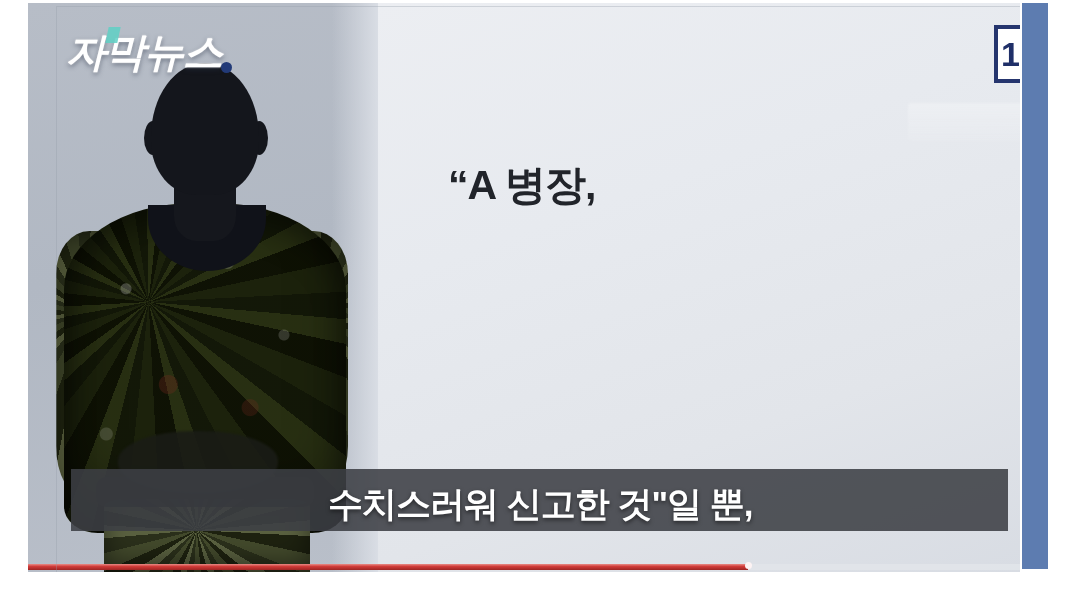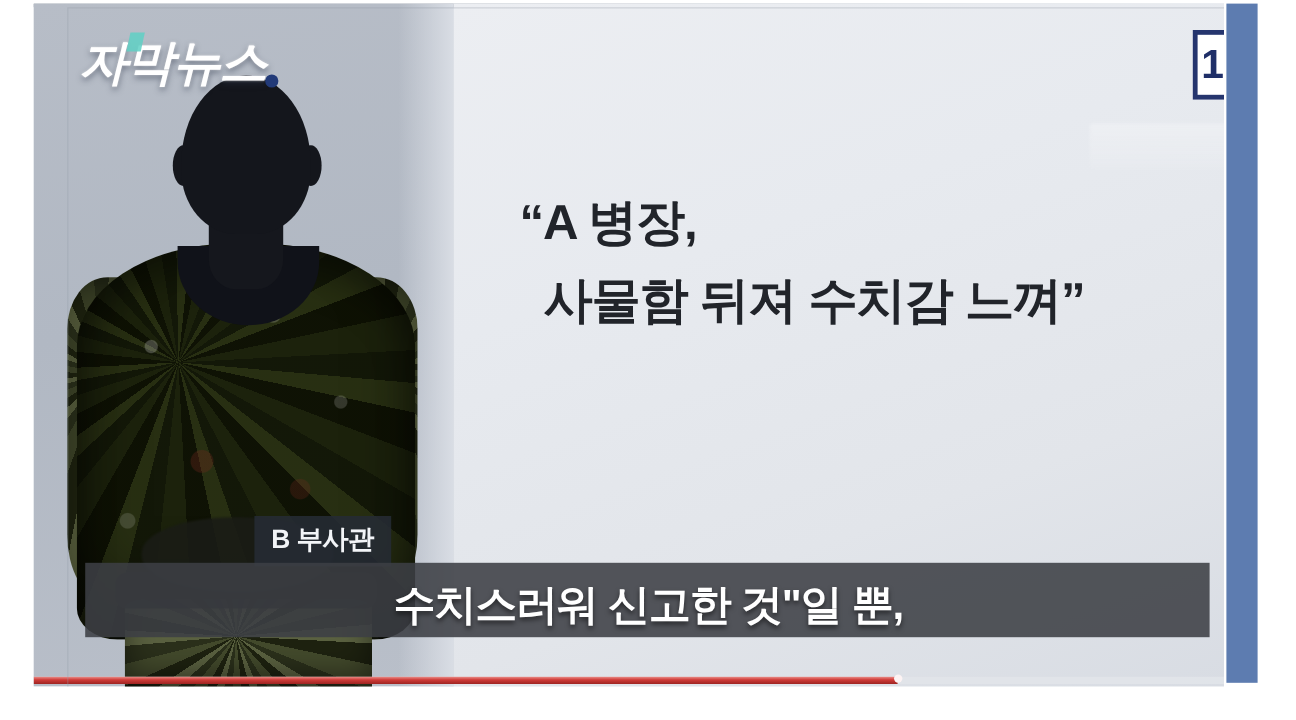--- a/index.html
+++ b/index.html
@@ -98,21 +98,21 @@
   
   .badge{
     position:absolute;left:966px;top:22px;width:52px;height:58px;
     background:#ffffff;border:4px solid #25356e;
     display:flex;align-items:center;justify-content:center;
     font-size:34px;font-weight:700;color:#1f2f68;box-sizing:border-box;
   }
 
   
   .quote{
-    position:absolute;left:405px;top:150px;width:560px;
+    position:absolute;left:420px;top:150px;width:560px;
     color:#21242a;font-size:41px;font-weight:700;line-height:1.58;
     letter-spacing:-1px;white-space:nowrap;
   }
   .quote .l2,.quote .l3{padding-left:20px;}
 
   
   .nametag{
     position:absolute;left:184px;top:427px;
     padding:5px 14px 7px;background:rgba(38,43,52,.88);
     color:#f2f4f7;font-size:22px;font-weight:600;letter-spacing:-.5px;
@@ -169,24 +169,22 @@
     </div>
 
     <div class="logo">자막뉴스</div>
     <div class="logo-accent"></div>
     <div class="logo-dot"></div>
 
     <div class="badge">15</div>
 
     <div class="quote">
       <div class="l1">“A 병장,</div>
-      <div class="l3">사물함 뒤져 수치감 느껴”</div>
     </div>
 
-    <div class="nametag">B 부사관</div>
 
     <div class="subtitle-bar"></div>
     <div class="subtitle-text">수치스러워 신고한 것"일 뿐,</div>
 
     <div class="progress-track"></div>
     <div class="progress-fill"></div>
     <div class="progress-knob"></div>
 
     <div class="frame-shadow"></div>
   </div>

